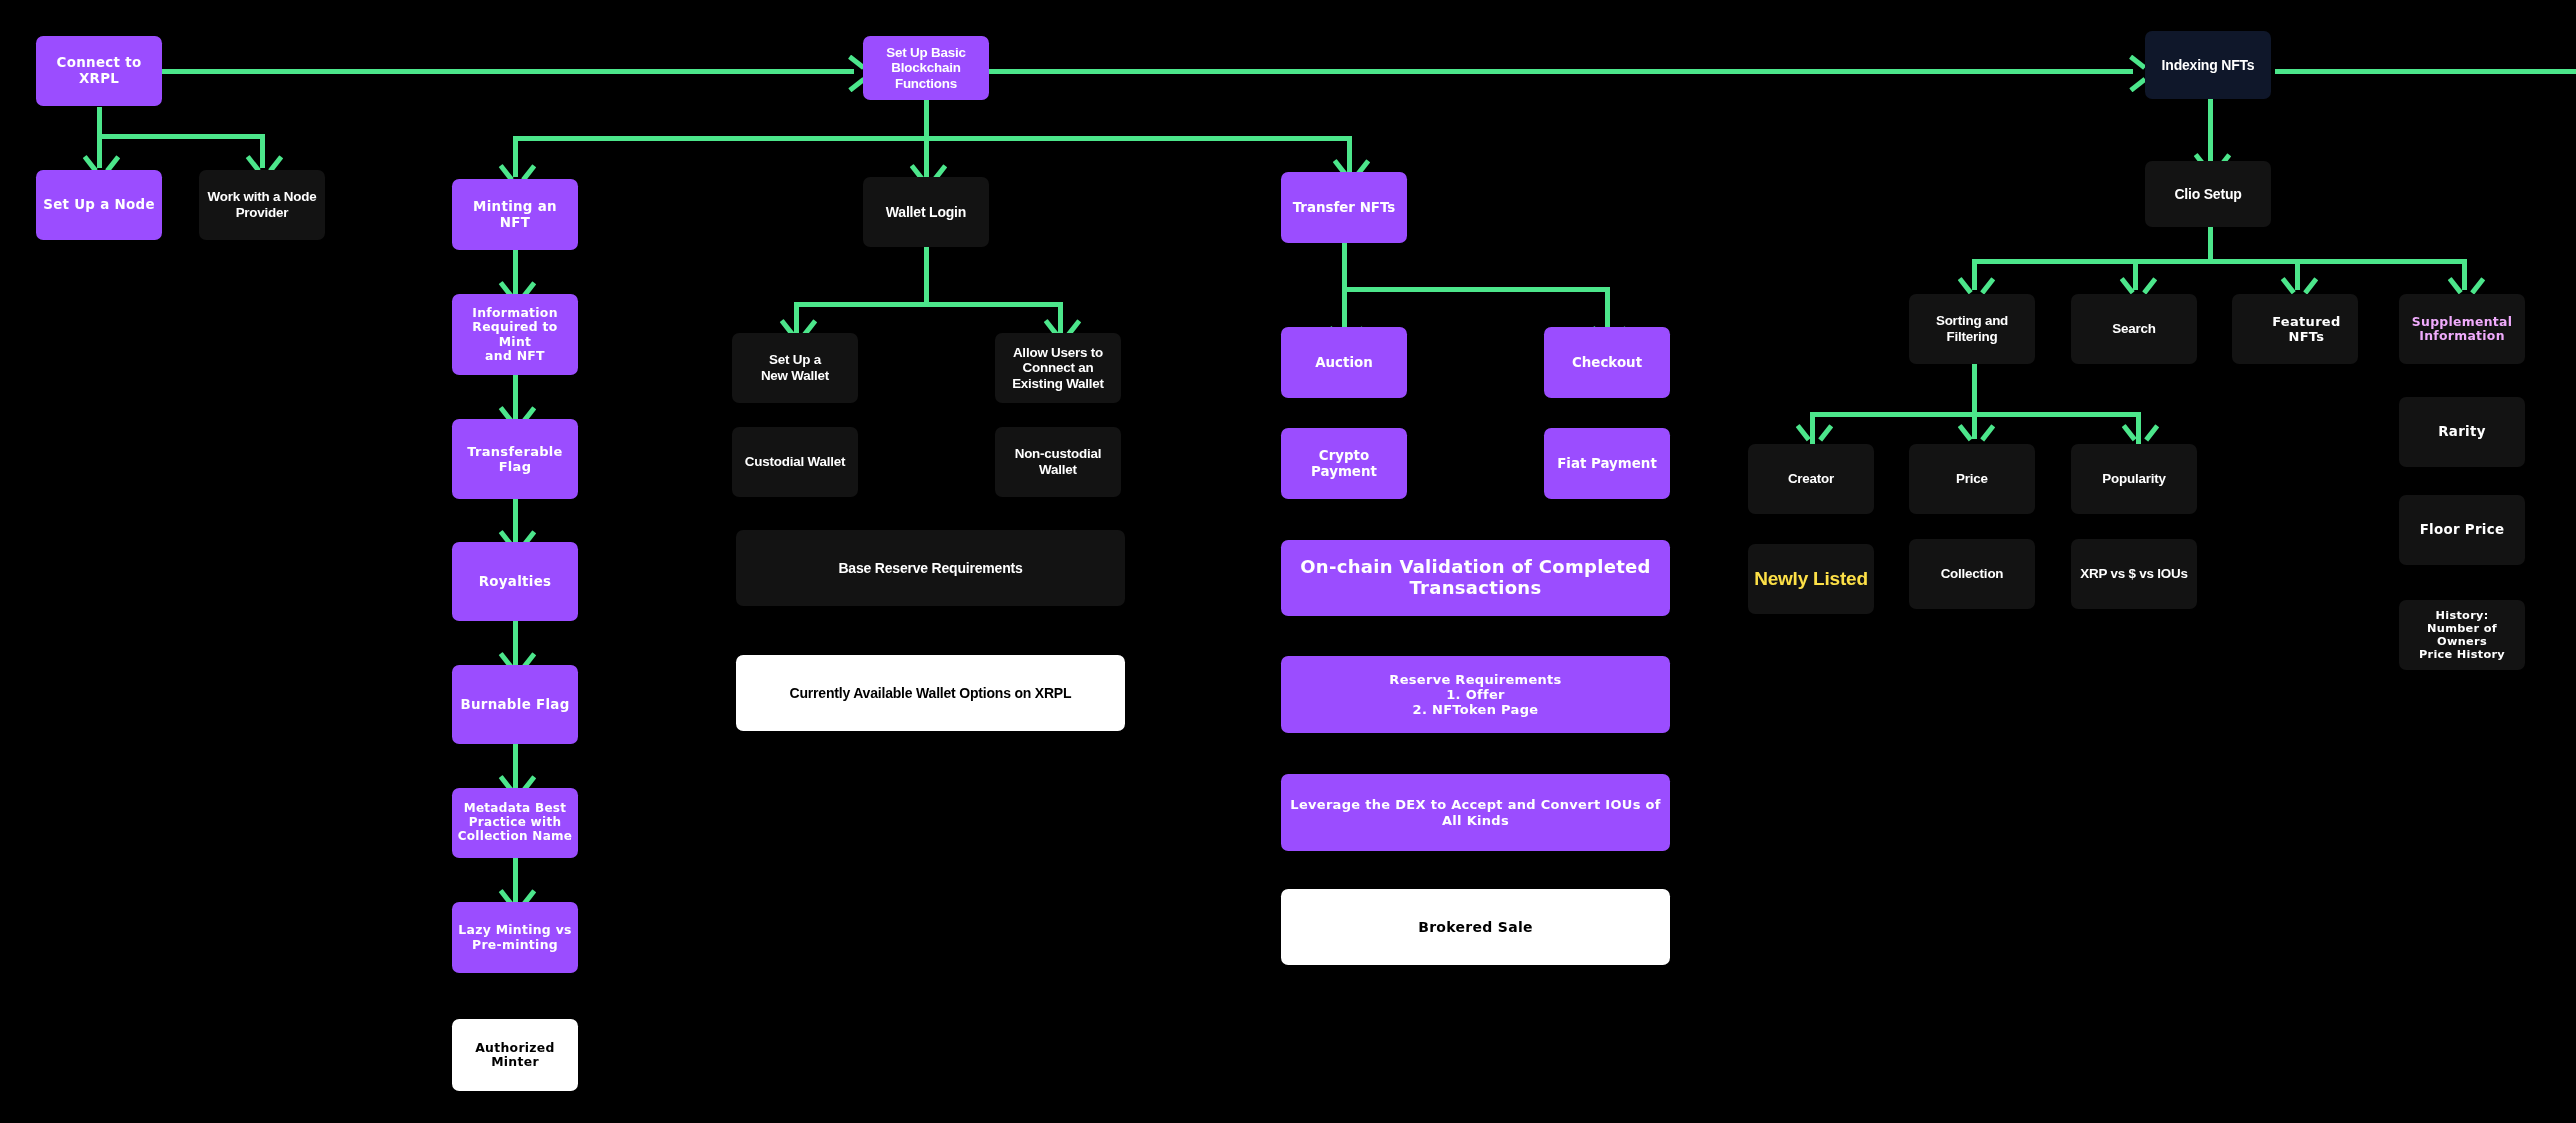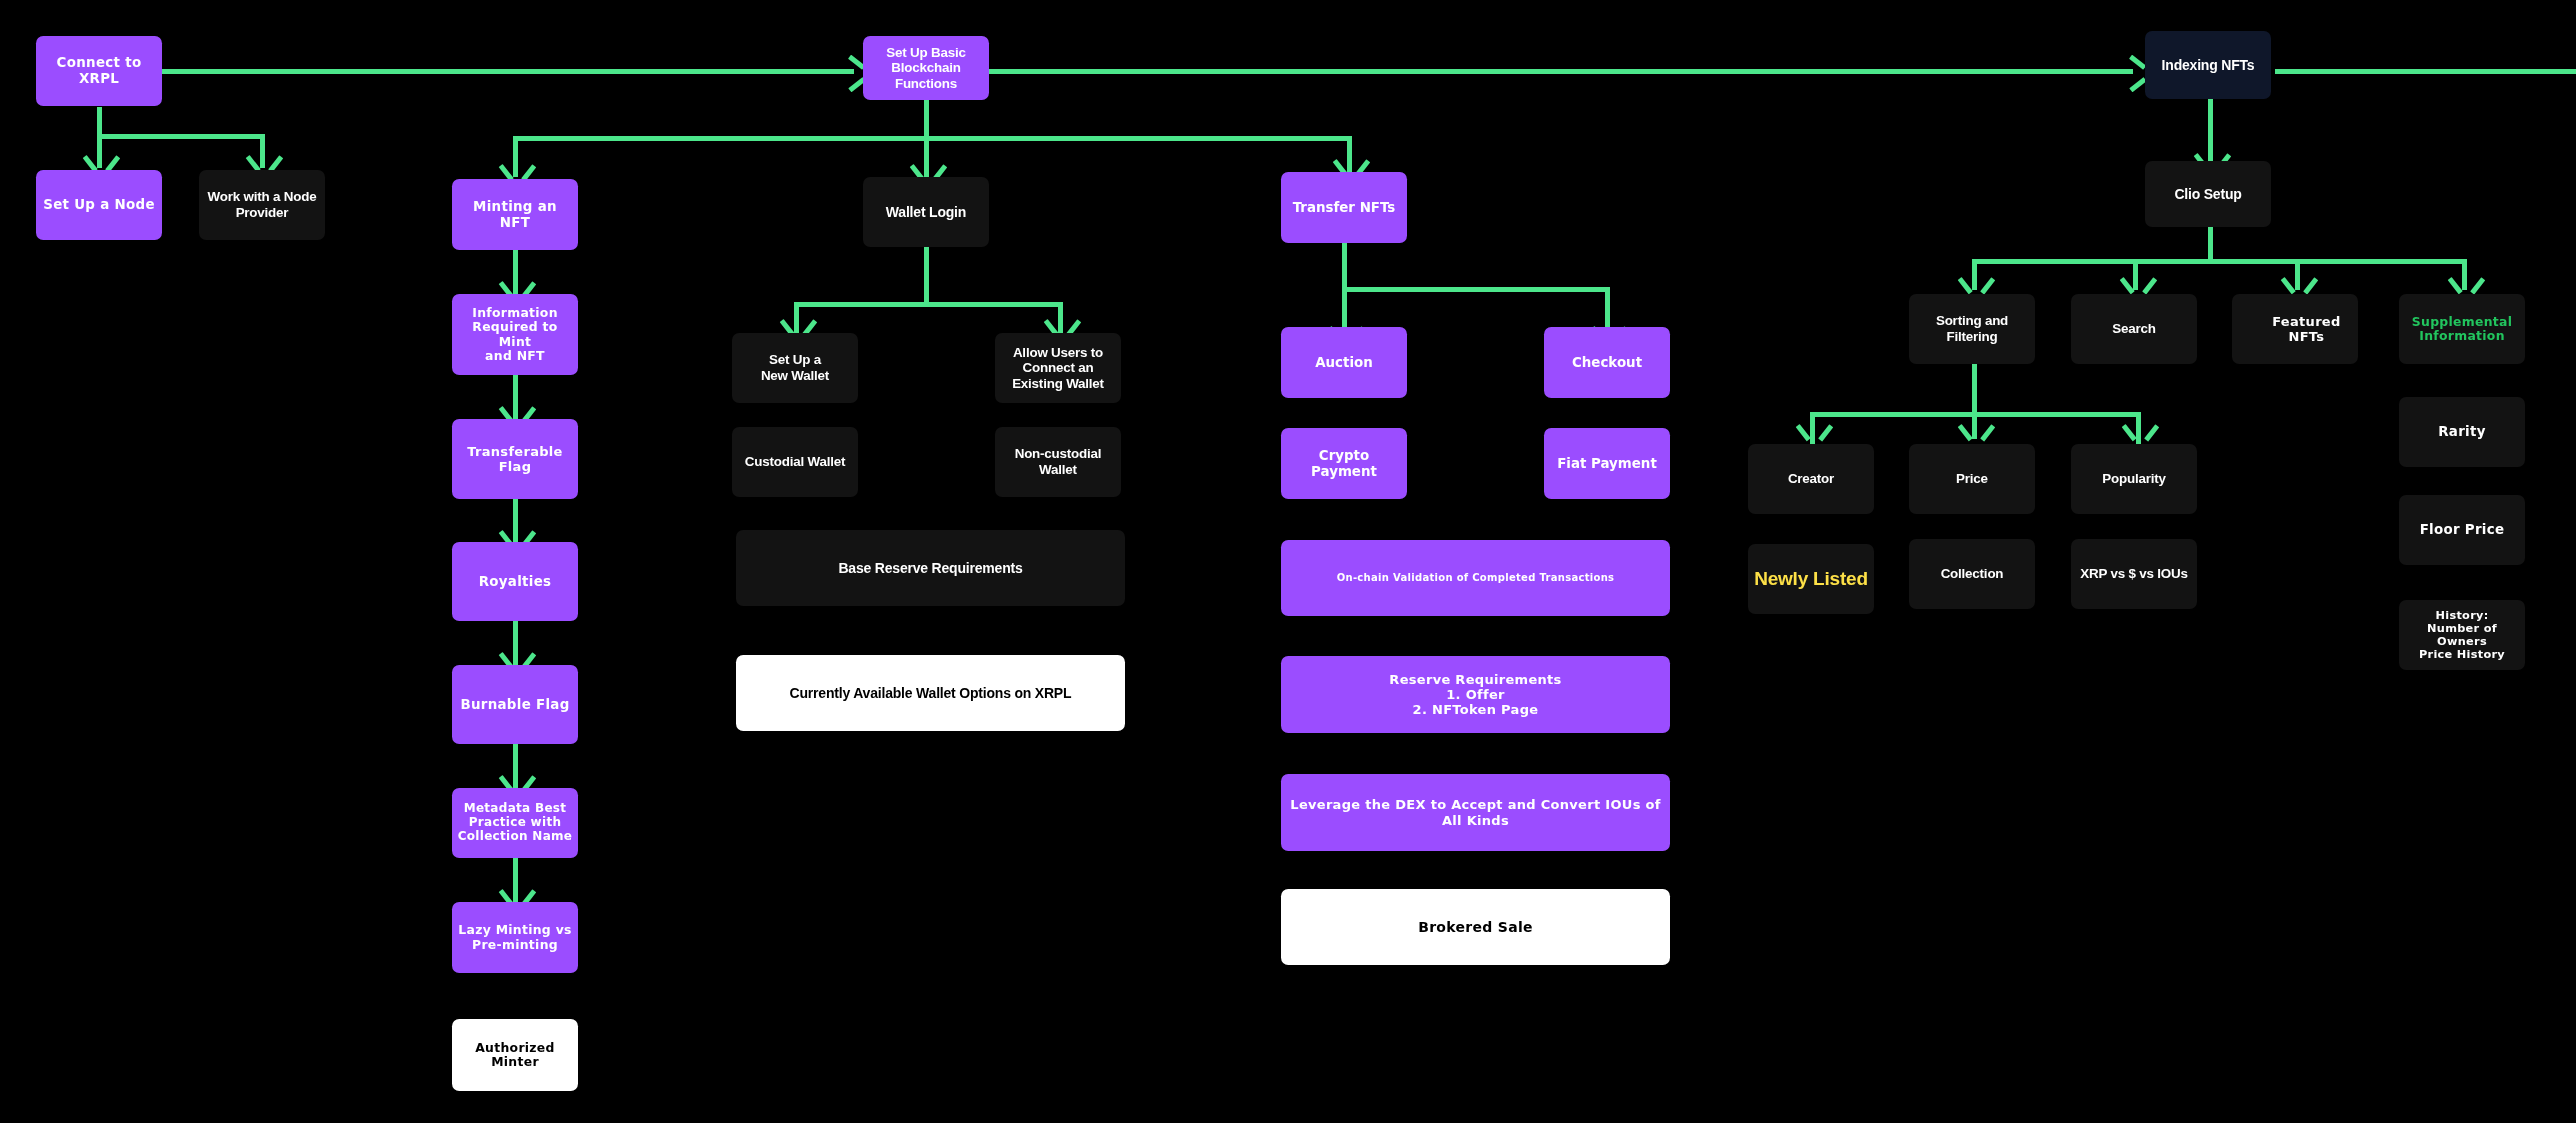--- a/index.html
+++ b/index.html
@@ -217,21 +217,21 @@
   </div>
 
   <div class="node purple fn" style="left: 1281px; top: 428px; width: 126px; height: 71px; font-size: 13.4px; background: rgb(155, 77, 255); color: rgb(255, 255, 255);">
     <span class="t">Crypto Payment</span>
   </div>
 
   <div class="node purple fn" style="left: 1544px; top: 428px; width: 126px; height: 71px; font-size: 13.4px; background: rgb(155, 77, 255); color: rgb(255, 255, 255);">
     <span class="t">Fiat Payment</span>
   </div>
 
-  <div class="node purple fw" style="left: 1281px; top: 540px; width: 389px; height: 76px; font-size: 10px; background: rgb(155, 77, 255); color: rgb(255, 255, 255);">
+  <div class="node purple fw" style="left: 1281px; top: 540px; width: 389px; height: 76px; font-size: 18px; background: rgb(155, 77, 255); color: rgb(255, 255, 255);">
     <span class="t">On-chain Validation of Completed Transactions</span>
   </div>
 
   <div class="node purple fw" style="left: 1281px; top: 656px; width: 389px; height: 77px; font-size: 13px; background: rgb(155, 77, 255); color: rgb(255, 255, 255);">
     <span class="t">Reserve Requirements
 1. Offer
 2. NFToken Page</span>
   </div>
 
   <div class="node white fw" style="left: 1281px; top: 889px; width: 389px; height: 76px; font-size: 14px; background: rgb(255, 255, 255); color: rgb(0, 0, 0);">
@@ -256,21 +256,21 @@
   </div>
 
   <div class="node dark fc" style="left: 2071px; top: 294px; width: 126px; height: 70px; font-size: 13.4px; background: rgb(19, 19, 19); color: rgb(255, 255, 255);">
     <span class="t">Search</span>
   </div>
 
   <div class="node dark fw" style="left: 2232px; top: 294px; width: 126px; height: 70px; font-size: 13px; background: rgb(19, 19, 19); color: rgb(255, 255, 255); padding-left: 28px;">
     <span class="t">Featured NFTs</span>
   </div>
 
-  <div class="node dark fw" style="left: 2399px; top: 294px; width: 126px; height: 70px; font-size: 12.4px; background: rgb(19, 19, 19); color: #22c55e;">
+  <div class="node dark fw" style="left: 2399px; top: 294px; width: 126px; height: 70px; font-size: 12.4px; background: rgb(19, 19, 19); color: #f0abfc;">
     <span class="t">Supplemental
 Information</span>
   </div>
 
   <div class="node dark fc" style="left: 1748px; top: 444px; width: 126px; height: 70px; font-size: 13.4px; background: rgb(19, 19, 19); color: rgb(255, 255, 255);">
     <span class="t">Creator</span>
   </div>
 
   <div class="node dark fc" style="left: 1909px; top: 444px; width: 126px; height: 70px; font-size: 13.4px; background: rgb(19, 19, 19); color: rgb(255, 255, 255);">
     <span class="t">Price</span>

